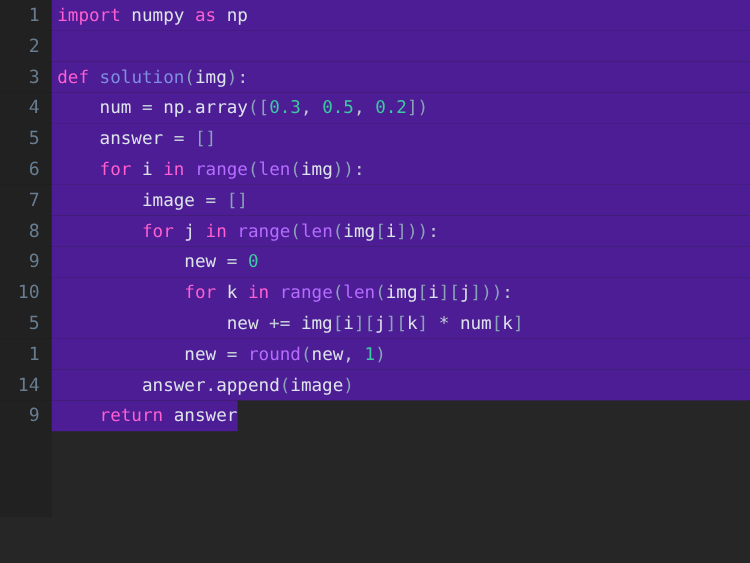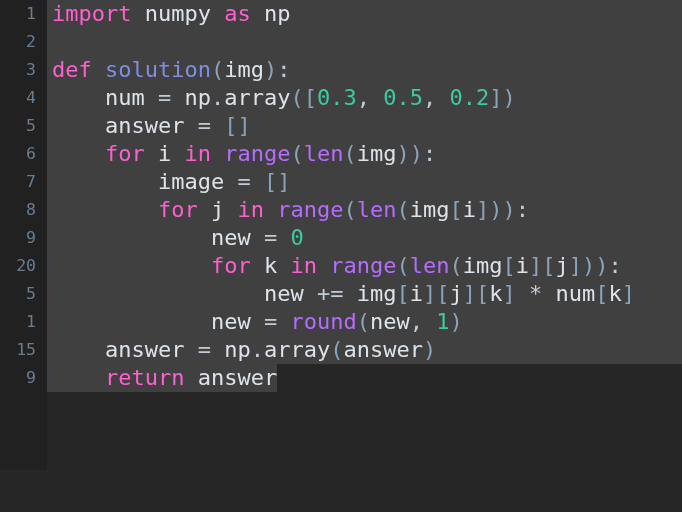--- a/index.html
+++ b/index.html
@@ -60,23 +60,23 @@
     background: #212121;
     user-select: none;
   }
 
   .code {
     flex: 0 0 auto;
     box-sizing: border-box;
     padding-left: 5px;
     height: 28px;
     line-height: 28px;
-    font-size: 22px;
+    font-size: 16px;
     color: #dde3ea;
-    background: #404040;
+    background: #4c1d95;
   }
   
   .line:not(.last) .code {
     flex: 1 1 auto;
     width: 635px;
   }
   .line.last .code {
     padding-right: 0;
   }
 
@@ -137,40 +137,40 @@
       <span class="ln">8</span>
       <span class="code"><span class="tok-pl">        </span><span class="tok-kw">for</span><span class="tok-pl"> j </span><span class="tok-kw">in</span><span class="tok-pl"> </span><span class="tok-bi">range</span><span class="tok-pun">(</span><span class="tok-bi">len</span><span class="tok-pun">(</span><span class="tok-pl">img</span><span class="tok-pun">[</span><span class="tok-pl">i</span><span class="tok-pun">]))</span><span class="tok-op">:</span></span>
     </div>
 
     <div class="line">
       <span class="ln">9</span>
       <span class="code"><span class="tok-pl">            new </span><span class="tok-op">=</span><span class="tok-pl"> </span><span class="tok-num">0</span></span>
     </div>
 
     <div class="line">
-      <span class="ln">20</span>
+      <span class="ln">10</span>
       <span class="code"><span class="tok-pl">            </span><span class="tok-kw">for</span><span class="tok-pl"> k </span><span class="tok-kw">in</span><span class="tok-pl"> </span><span class="tok-bi">range</span><span class="tok-pun">(</span><span class="tok-bi">len</span><span class="tok-pun">(</span><span class="tok-pl">img</span><span class="tok-pun">[</span><span class="tok-pl">i</span><span class="tok-pun">][</span><span class="tok-pl">j</span><span class="tok-pun">]))</span><span class="tok-op">:</span></span>
     </div>
 
     <div class="line">
       <span class="ln">5</span>
       <span class="code"><span class="tok-pl">                new </span><span class="tok-op">+=</span><span class="tok-pl"> img</span><span class="tok-pun">[</span><span class="tok-pl">i</span><span class="tok-pun">][</span><span class="tok-pl">j</span><span class="tok-pun">][</span><span class="tok-pl">k</span><span class="tok-pun">]</span><span class="tok-pl"> </span><span class="tok-op">*</span><span class="tok-pl"> num</span><span class="tok-pun">[</span><span class="tok-pl">k</span><span class="tok-pun">]</span></span>
     </div>
 
     <div class="line">
       <span class="ln">1</span>
       <span class="code"><span class="tok-pl">            new </span><span class="tok-op">=</span><span class="tok-pl"> </span><span class="tok-bi">round</span><span class="tok-pun">(</span><span class="tok-pl">new</span><span class="tok-op">,</span><span class="tok-pl"> </span><span class="tok-num">1</span><span class="tok-pun">)</span></span>
     </div>
 
 
+    <div class="line">
+      <span class="ln">14</span>
+      <span class="code"><span class="tok-pl">        answer</span><span class="tok-op">.</span><span class="tok-pl">append</span><span class="tok-pun">(</span><span class="tok-pl">image</span><span class="tok-pun">)</span></span>
+    </div>
 
-    <div class="line">
-      <span class="ln">15</span>
-      <span class="code"><span class="tok-pl">    answer </span><span class="tok-op">=</span><span class="tok-pl"> np</span><span class="tok-op">.</span><span class="tok-pl">array</span><span class="tok-pun">(</span><span class="tok-pl">answer</span><span class="tok-pun">)</span></span>
-    </div>
 
     <div class="line last">
       <span class="ln">9</span>
       <span class="code"><span class="tok-pl">    </span><span class="tok-kw">return</span><span class="tok-pl"> answer</span></span>
     </div>
 
   </div>
 </div>
 
 </body></html>

